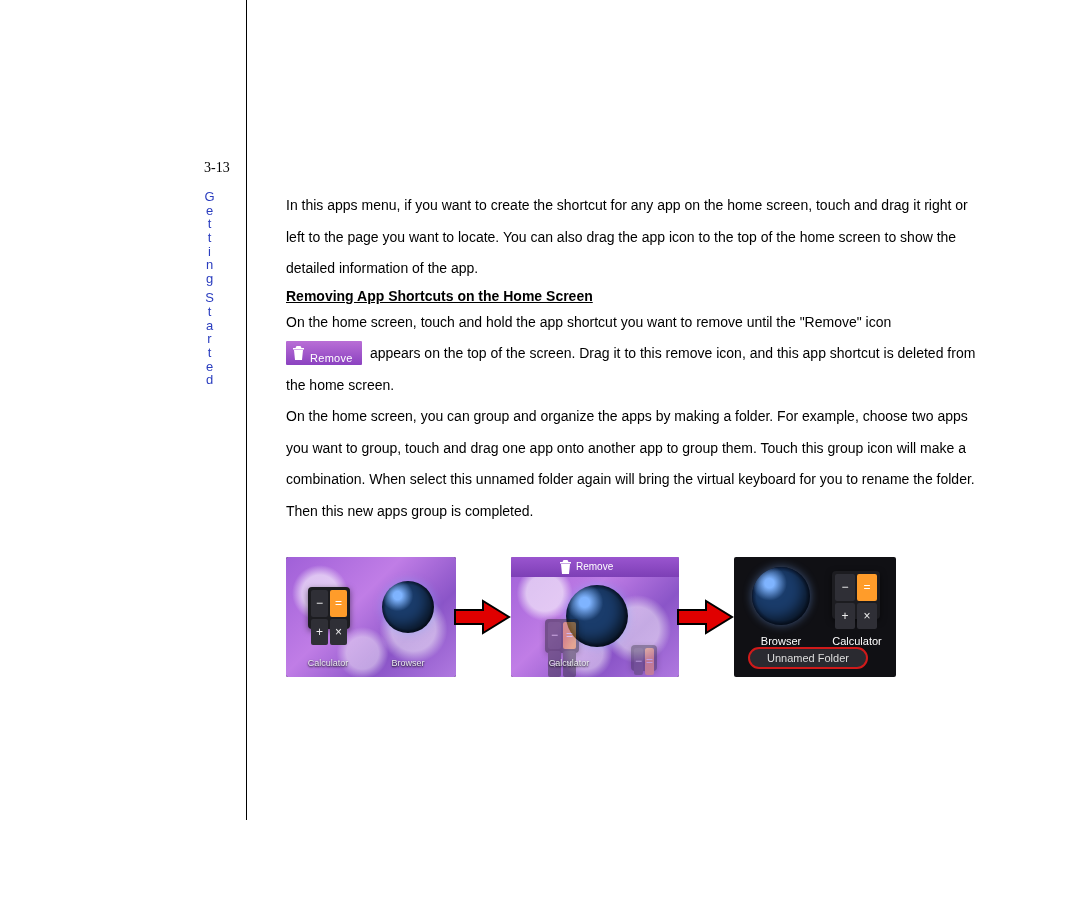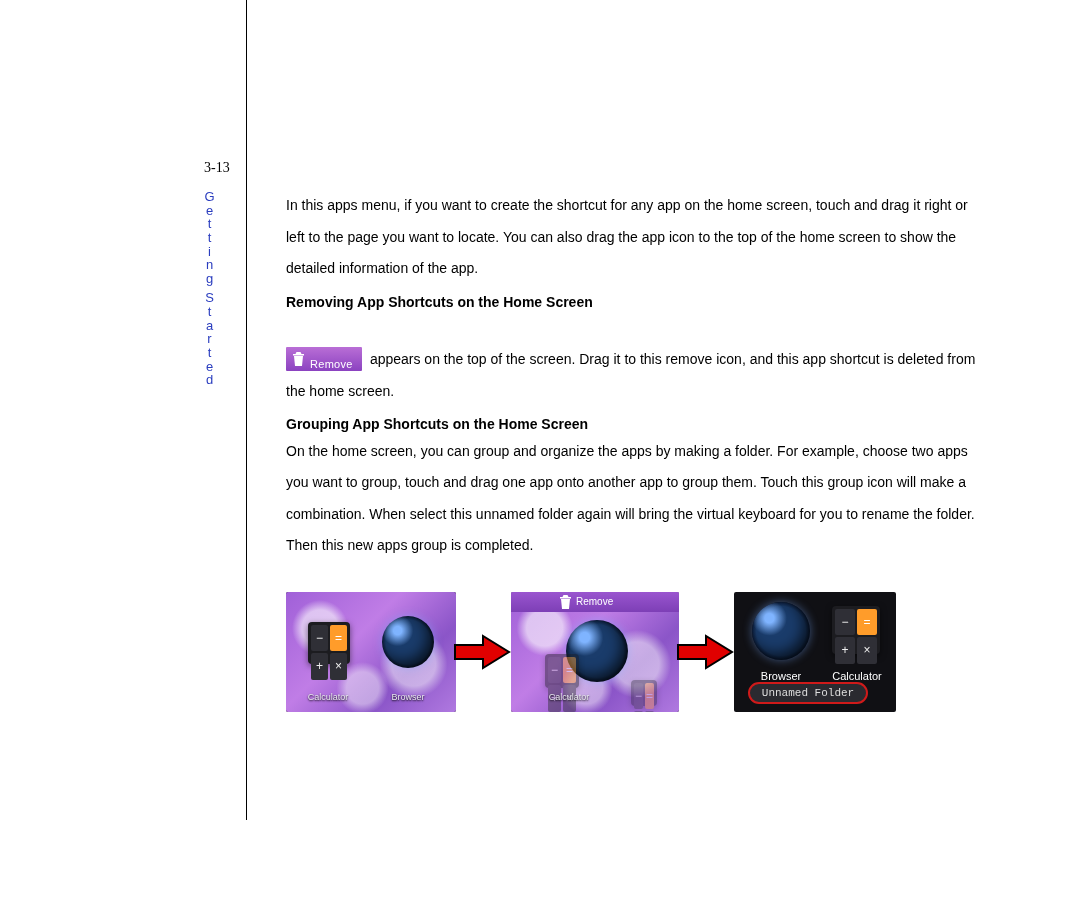--- a/index.html
+++ b/index.html
@@ -45,21 +45,21 @@
   .content {
     position: absolute;
     left: 286px;
     top: 190px;
     width: 700px;
     font-size: 14px;
     line-height: 2.2;
   }
   .h {
     font-weight: bold;
-    margin-top: 6px;
+    text-decoration: underline;
     margin-bottom: 0;
     line-height: 1.6;
   }
   .p { line-height: 2.25; }
   .inline-chip {
     display: inline-block;
     vertical-align: middle;
     width: 76px; height: 24px;
     background: linear-gradient(180deg,#b96ed6,#8b42c0);
     color: #fff;
@@ -139,21 +139,21 @@
   .calc-faint { opacity:0.45; }
   .panel3 .lbl3 {
     position:absolute; color:#fff; font-size:11px; text-align:center;
   }
   .folderTag {
     position:absolute; left:14px; bottom:8px;
     width:120px; height:22px;
     border:2px solid #cf1a1a; border-radius:11px;
     background:#2a2a30;
     color:#ddd; font-size:11px;
-    display:flex; align-items:center; justify-content:center;font-family:Liberation Mono, monospace;
+    display:flex; align-items:center; justify-content:center;
   }
   .arrow {
     width: 58px; height: 36px; position: relative; flex:0 0 auto;
     margin: 0 -3px;
   }
   .arrow svg{position:absolute;inset:0;}
   .trash-svg{width:13px;height:16px;}
 </style>
 </head>
 <body>
@@ -180,33 +180,33 @@
     <span>d</span>
 </div>
 
 <div class="content">
 
   <div class="p">In this apps menu, if you want to create the shortcut for any app on the home screen, touch and drag it right or left to the page you want to locate. You can also drag the app icon to the top of the home screen to show the detailed information of the app.</div>
 
   <div class="h">Removing App Shortcuts on the Home Screen</div>
 
   <div class="p">
+    <span>On the home screen, touch and hold the app shortcut you want to remove until the "Remove" icon</span>
     <br>
     <span class="inline-chip">
       <span class="trash">
         <svg class="trash-svg" viewBox="0 0 13 16">
             <path fill="#fff" d="M2 5h9l-1 10H3zM1 3h11v1.5H1zM4.5 1h4l1 2h-6z"></path>
           </svg>
       </span>
       <span class="lbl">Remove</span>
     </span>
     <span>appears on the top of the screen. Drag it to this remove icon, and this app shortcut is deleted from the home screen.</span>
   </div>
 
-  <div class="h">Grouping App Shortcuts on the Home Screen</div>
 
   <div class="p">On the home screen, you can group and organize the apps by making a folder. For example, choose two apps you want to group, touch and drag one app onto another app to group them. Touch this group icon will make a combination. When select this unnamed folder again will bring the virtual keyboard for you to rename the folder. Then this new apps group is completed.</div>
 
   <div class="figures">
 
     <div class="panel panel1">
       <div class="bokeh"></div>
       <div class="calc" style="left:22px; top:30px; width:42px; height:42px;">
         <div class="k">−</div>
           <div class="k eq">=</div>

